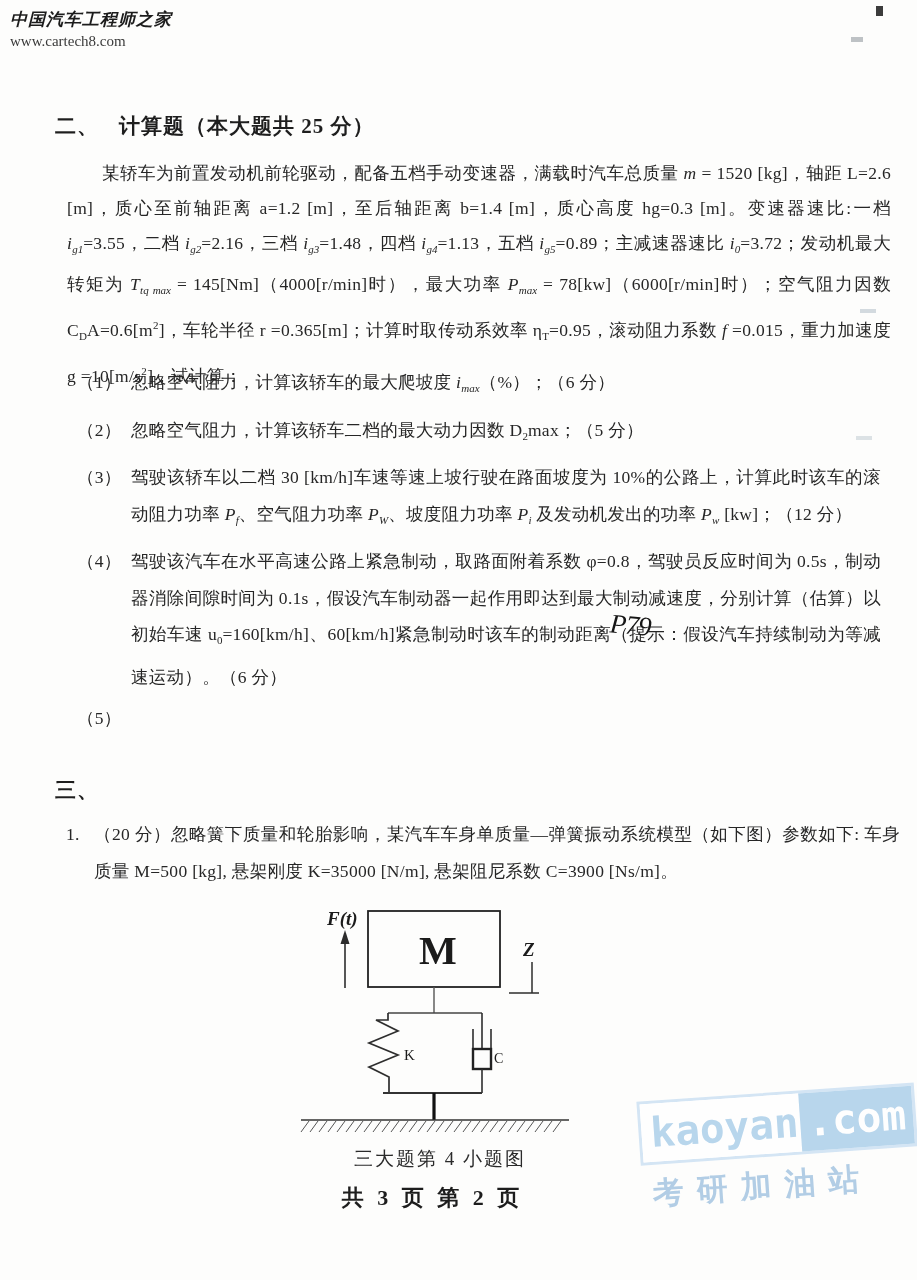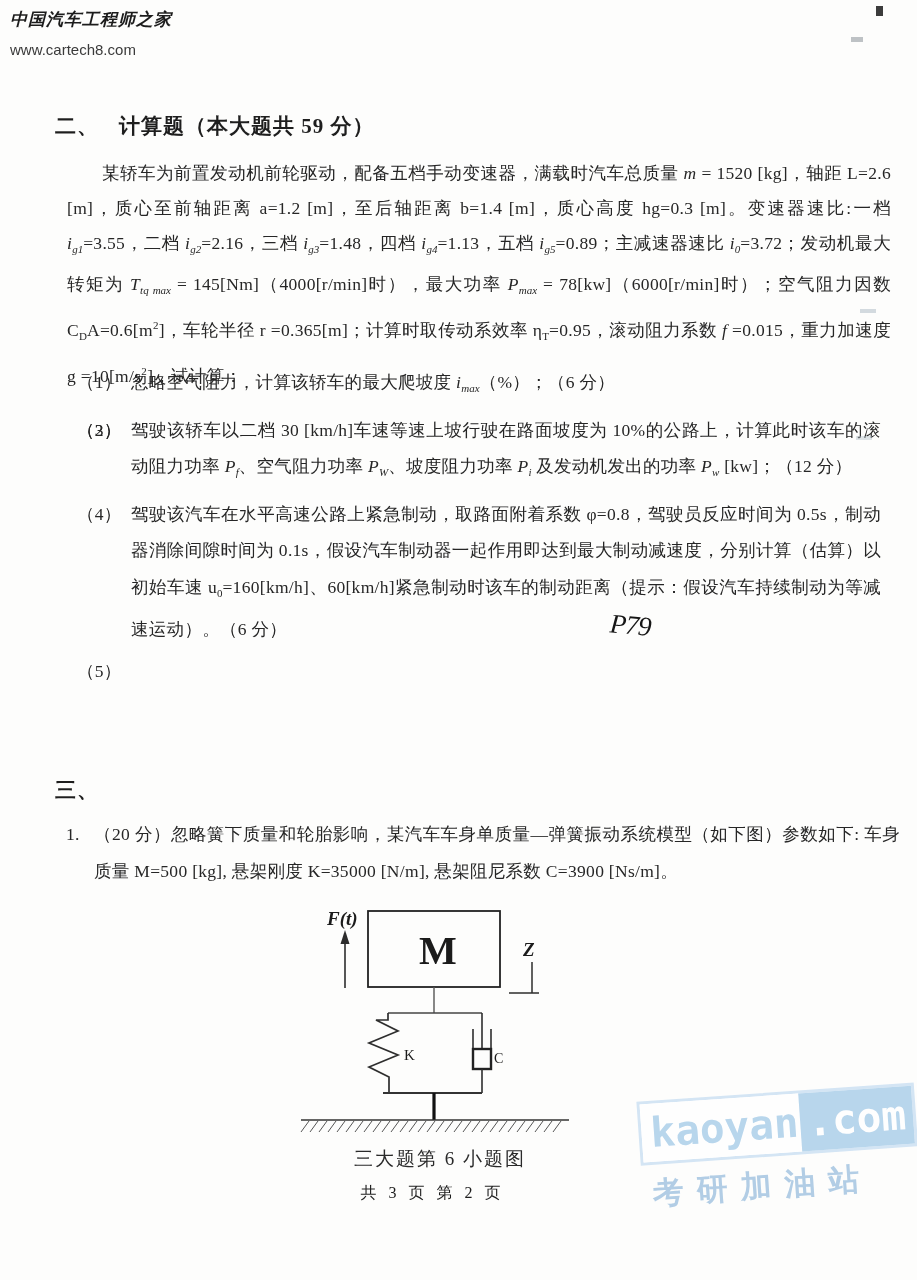--- a/index.html
+++ b/index.html
@@ -8,21 +8,21 @@
     position:relative;
     width:917px;height:1280px;
     background:#fdfdfc;
     overflow:hidden;
     font-family:"Liberation Serif","DejaVu Serif",serif;
     color:#262626;
   }
   
   .site-header{position:absolute;left:10px;top:8px;}
   .site-logo{font-weight:bold;font-size:17px;letter-spacing:1px;color:#1c1c1c;font-style:italic;}
-  .site-url{font-family:Liberation Sans, sans-serif;font-size:15px;color:#3a3a3a;margin-top:10px;}
+  .site-url{font-family:Liberation Serif, serif;font-size:15px;color:#3a3a3a;margin-top:2px;}
   
   .sec-heading{position:absolute;margin:0;font-size:21px;font-weight:bold;display:flex;gap:20px;letter-spacing:1px;color:#1e1e1e;}
   .sec-heading.calc{left:55px;top:112px;}
   .sec-heading.vib{left:55px;top:776px;}
   
   .intro{
     position:absolute;left:67px;top:156px;width:824px;
     margin:0;font-size:17.5px;line-height:35px;text-align:justify;
     text-indent:2em;letter-spacing:.3px;
   }
@@ -35,21 +35,21 @@
   .vib-num{position:absolute;left:0;top:0;}
   
   .seg-i{font-style:italic;}
   .seg-sub,.seg-isub{font-size:11px;vertical-align:-4px;letter-spacing:0;}
   .seg-isub{font-style:italic;}
   .seg-sup{font-size:11px;vertical-align:7px;}
   
   .diagram{position:absolute;left:285px;top:893px;width:310px;height:252px;}
   .dlbl{font-family:"Liberation Serif",serif;fill:#1b1b1b;}
   .diagram-caption{position:absolute;left:285px;top:1146px;width:310px;text-align:center;font-size:19px;letter-spacing:2px;color:#2a2a2a;}
-  .page-footer{position:absolute;left:60px;top:1183px;width:745px;text-align:center;font-size:16px;font-weight:normal;letter-spacing:4px;color:#1d1d1d;}
+  .page-footer{position:absolute;left:60px;top:1183px;width:745px;text-align:center;font-size:22px;font-weight:bold;letter-spacing:4px;color:#1d1d1d;}
   
   .handwritten{position:absolute;left:610px;top:610px;font-size:27px;font-style:italic;transform:rotate(5deg);color:#161616;letter-spacing:-1px;}
   
   .watermark{position:absolute;left:640px;top:1092px;transform:rotate(-4deg);opacity:.95;}
   .wm-box{display:inline-flex;align-items:stretch;border:3px solid #d2e4f4;}
   .wm-brand{font-family:"DejaVu Sans Mono",monospace;font-weight:bold;font-size:41px;color:#b5d4ec;padding:5px 2px 5px 9px;background:#fff;}
   .wm-tld{font-family:"DejaVu Sans Mono",monospace;font-weight:bold;font-size:41px;color:#ffffff;background:#b5d4ec;padding:5px 7px;}
   .wm-slogan{margin-top:8px;margin-left:10px;font-size:31px;font-weight:bold;letter-spacing:13px;color:#aecbe4;white-space:nowrap;}
   
   .speck{position:absolute;}
@@ -63,32 +63,33 @@
 
 <div class="page">
 
   <header class="site-header">
     <div class="site-logo">中国汽车工程师之家</div>
     <div class="site-url">www.cartech8.com</div>
   </header>
 
   <h2 class="sec-heading calc">
     <span>二、</span>
-    <span>计算题（本大题共 59 分）</span>
+    <span>计算题（本大题共 25 分）</span>
   </h2>
 
   <p class="intro"><span class="seg-t">某轿车为前置发动机前轮驱动，配备五档手动变速器，满载时汽车总质量 </span><span class="seg-i">m</span><span class="seg-t"> = 1520 [kg]，轴距 L=2.6 [m]，质心至前轴距离 a=1.2 [m]，至后轴距离 b=1.4 [m]，质心高度 hg=0.3 [m]。变速器速比:一档 </span><span class="seg-i">i</span><span class="seg-isub">g1</span><span class="seg-t">=3.55，二档 </span><span class="seg-i">i</span><span class="seg-isub">g2</span><span class="seg-t">=2.16，三档 </span><span class="seg-i">i</span><span class="seg-isub">g3</span><span class="seg-t">=1.48，四档 </span><span class="seg-i">i</span><span class="seg-isub">g4</span><span class="seg-t">=1.13，五档 </span><span class="seg-i">i</span><span class="seg-isub">g5</span><span class="seg-t">=0.89；主减速器速比 </span><span class="seg-i">i</span><span class="seg-isub">0</span><span class="seg-t">=3.72；发动机最大转矩为 </span><span class="seg-i">T</span><span class="seg-isub">tq max</span><span class="seg-t"> = 145[Nm]（4000[r/min]时），最大功率 </span><span class="seg-i">P</span><span class="seg-isub">max</span><span class="seg-t"> = 78[kw]（6000[r/min]时）；空气阻力因数 C</span><span class="seg-sub">D</span><span class="seg-t">A=0.6[m</span><span class="seg-sup">2</span><span class="seg-t">]，车轮半径 r =0.365[m]；计算时取传动系效率 η</span><span class="seg-sub">T</span><span class="seg-t">=0.95，滚动阻力系数 </span><span class="seg-i">f</span><span class="seg-t"> =0.015，重力加速度 g =10[m/s</span><span class="seg-sup">2</span><span class="seg-t">]，试计算：</span></p>
 
   <ol class="items">
     <li class="item">
       <span class="item-num">（1）</span>
       <span class="item-text"><span class="seg-t">忽略空气阻力，计算该轿车的最大爬坡度 </span><span class="seg-i">i</span><span class="seg-isub">max</span><span class="seg-t">（%）；（6 分）</span></span>
     </li>
     <li class="item">
       <span class="item-num">（2）</span>
+      <span class="item-text"><span class="seg-t">忽略空气阻力，计算该轿车二档的最大动力因数 D</span><span class="seg-sub">2</span><span class="seg-t">max；（5 分）</span></span>
     </li>
     <li class="item">
       <span class="item-num">（3）</span>
       <span class="item-text"><span class="seg-t">驾驶该轿车以二档 30 [km/h]车速等速上坡行驶在路面坡度为 10%的公路上，计算此时该车的滚动阻力功率 </span><span class="seg-i">P</span><span class="seg-isub">f</span><span class="seg-t">、空气阻力功率 </span><span class="seg-i">P</span><span class="seg-isub">W</span><span class="seg-t">、坡度阻力功率 </span><span class="seg-i">P</span><span class="seg-isub">i</span><span class="seg-t"> 及发动机发出的功率 </span><span class="seg-i">P</span><span class="seg-isub">w</span><span class="seg-t"> [kw]；（12 分）</span></span>
     </li>
     <li class="item">
       <span class="item-num">（4）</span>
       <span class="item-text"><span class="seg-t">驾驶该汽车在水平高速公路上紧急制动，取路面附着系数 φ=0.8，驾驶员反应时间为 0.5s，制动器消除间隙时间为 0.1s，假设汽车制动器一起作用即达到最大制动减速度，分别计算（估算）以初始车速 u</span><span class="seg-sub">0</span><span class="seg-t">=160[km/h]、60[km/h]紧急制动时该车的制动距离（提示：假设汽车持续制动为等减速运动）。（6 分）</span></span>
     </li>
     <li class="item">
@@ -135,21 +136,21 @@
       <line x1="197" y1="176" x2="197" y2="200" stroke="#2e2e2e" stroke-width="1.6"></line>
       <text class="dlbl" x="209" y="170" font-size="14">C</text>
 
       <line x1="98" y1="200" x2="197" y2="200" stroke="#333" stroke-width="2.2"></line>
       <line x1="149" y1="200" x2="149" y2="227" stroke="#111" stroke-width="3.2"></line>
       <line x1="16" y1="227" x2="284" y2="227" stroke="#333" stroke-width="1.6"></line>
       <path d="M24,228 l-8,11 M33,228 l-8,11 M42,228 l-8,11 M51,228 l-8,11 M60,228 l-8,11 M69,228 l-8,11 M78,228 l-8,11 M87,228 l-8,11 M96,228 l-8,11 M105,228 l-8,11 M114,228 l-8,11 M123,228 l-8,11 M132,228 l-8,11 M141,228 l-8,11 M150,228 l-8,11 M159,228 l-8,11 M168,228 l-8,11 M177,228 l-8,11 M186,228 l-8,11 M195,228 l-8,11 M204,228 l-8,11 M213,228 l-8,11 M222,228 l-8,11 M231,228 l-8,11 M240,228 l-8,11 M249,228 l-8,11 M258,228 l-8,11 M267,228 l-8,11 M276,228 l-8,11" stroke="#555" stroke-width="1" fill="none"></path>
     </svg>
   </div>
 
-  <div class="diagram-caption">三大题第 6 小题图</div>
+  <div class="diagram-caption">三大题第 4 小题图</div>
 
   <div class="page-footer">共 3 页 第 2 页</div>
 
   <div class="watermark">
     <div class="wm-box">
       <span class="wm-brand">kaoyan</span>
       <span class="wm-tld">.com</span>
     </div>
     <div class="wm-slogan">考研加油站</div>
   </div>

